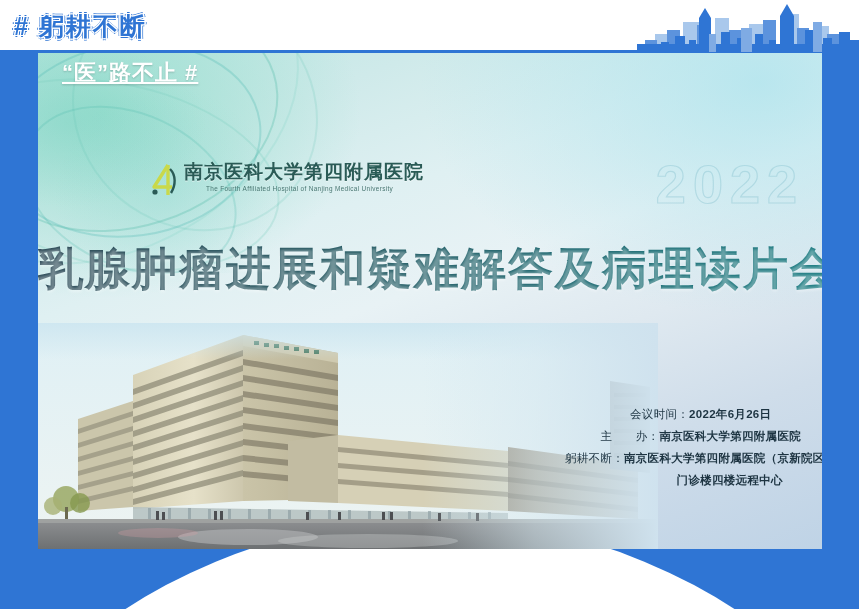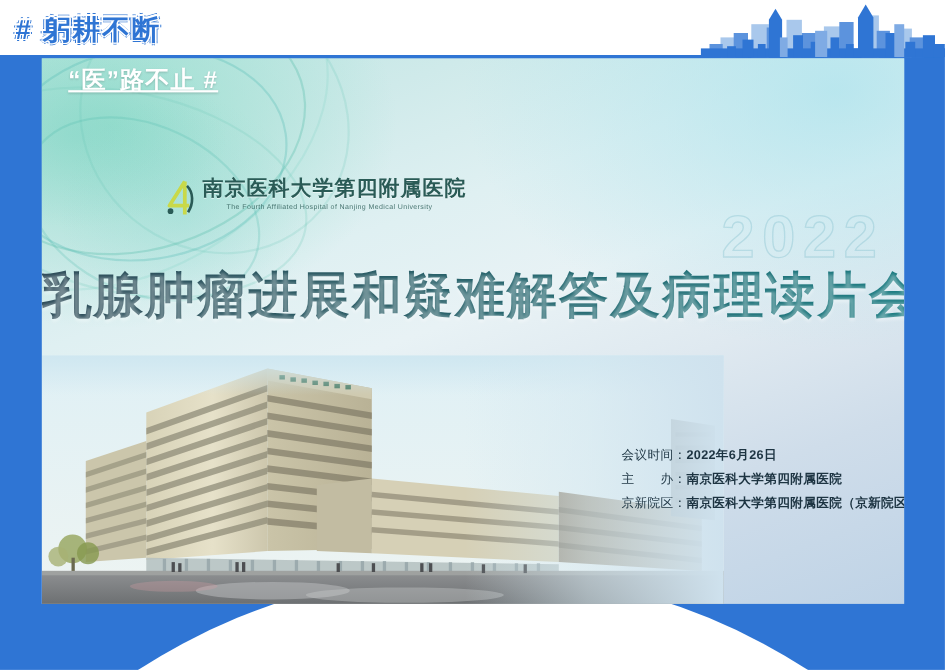--- a/index.html
+++ b/index.html
@@ -71,21 +71,20 @@
   }
   #swirl-wrap{position:absolute;left:0;top:0;width:330px;height:260px;overflow:hidden;z-index:2;}
 
   
   #watermark-2022{
     position:absolute;right:18px;top:100px;z-index:2;
     font-size:54px;font-weight:bold;letter-spacing:7px;
     color:transparent;
     -webkit-text-stroke:1.2px rgba(120,185,200,.40);
     opacity:.85;
-    margin-top:32px;
   }
 
   
   #logo-block{position:absolute;left:108px;top:108px;z-index:6;display:flex;align-items:flex-start;}
   #logo-mark{position:relative;width:34px;height:34px;margin-right:4px;margin-top:2px;}
   #logo-text-wrap{display:flex;flex-direction:column;}
   #logo-cn{
     font-family:"Liberation Serif","DejaVu Serif",serif;
     font-size:19px;font-weight:bold;color:#2a5b56;letter-spacing:1px;
     line-height:22px;white-space:nowrap;
@@ -116,21 +115,21 @@
     background:linear-gradient(to right,rgba(215,235,242,0) 62%,rgba(213,232,241,.55) 80%,rgba(207,226,238,1) 100%),
                linear-gradient(to bottom,rgba(205,230,240,.9) 0%,rgba(205,230,240,0) 16%);
     z-index:9;pointer-events:none;
   }
 
   
   #meeting-info{
     position:absolute;left:527px;top:350px;z-index:7;
     font-size:11.5px;color:#1d3442;line-height:22px;letter-spacing:.3px;
   }
-  #meeting-info .row{white-space:nowrap;display:flex;}
+  #meeting-info .row{white-space:nowrap;display:flex;justify-content:center;}
   #meeting-info .lbl{display:inline-block;min-width:58px;}
   #meeting-info .val{margin-left:0;font-weight:bold;}
   #meeting-info .indent{padding-left:58px;}
 </style>
 </head>
 <body>
 
 <div id="top-header">
   <div id="hashtag-title"># 躬耕不断</div>
 </div>
@@ -364,19 +363,22 @@
   <div id="meeting-info">
     <div class="row">
       <span class="lbl">会议时间：</span>
       <span class="val">2022年6月26日</span>
     </div>
     <div class="row">
       <span class="lbl">主　　办：</span>
       <span class="val">南京医科大学第四附属医院</span>
     </div>
     <div class="row">
-      <span class="lbl">京新院区：</span>
+      <span class="lbl">躬耕不断：</span>
       <span class="val">南京医科大学第四附属医院（京新院区）</span>
+    </div>
+    <div class="row indent">
+      <span class="val">门诊楼四楼远程中心</span>
     </div>
   </div>
 </div>
 
 <div style="position:absolute;left:62px;top:58px;z-index:50;font-size:22px;font-weight:bold;color:#ffffff;letter-spacing:1px;white-space:nowrap;text-shadow:0 1px 2px rgba(0,0,0,.18);text-decoration:underline;">“医”路不止 #</div>
 
 </body></html>

